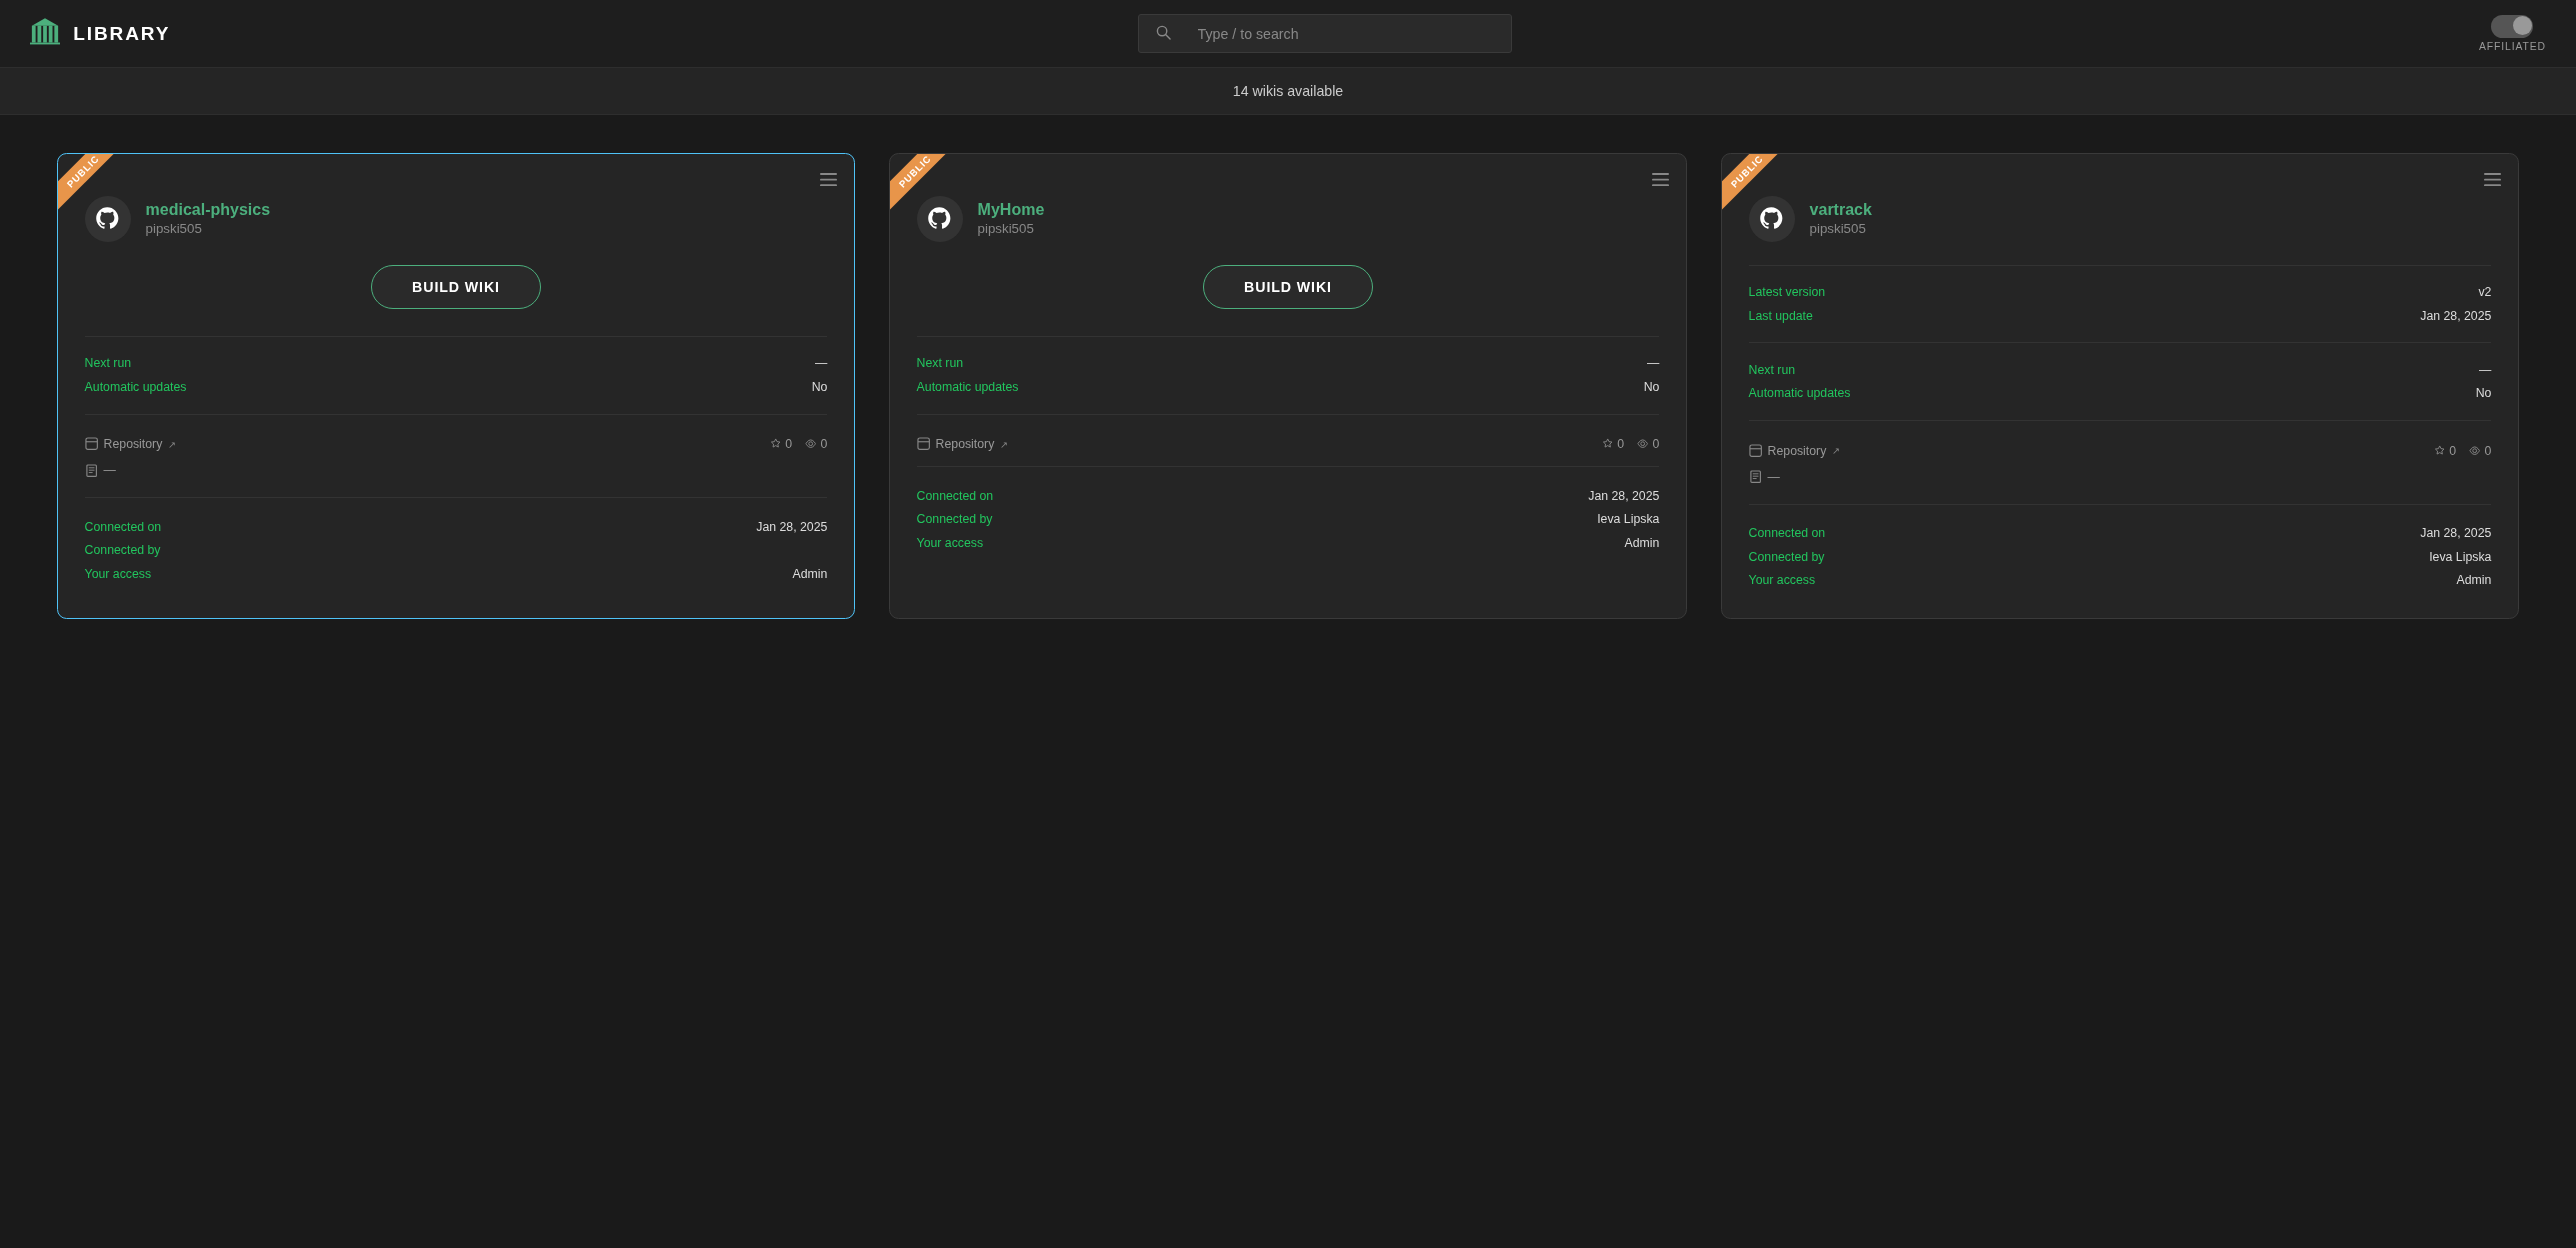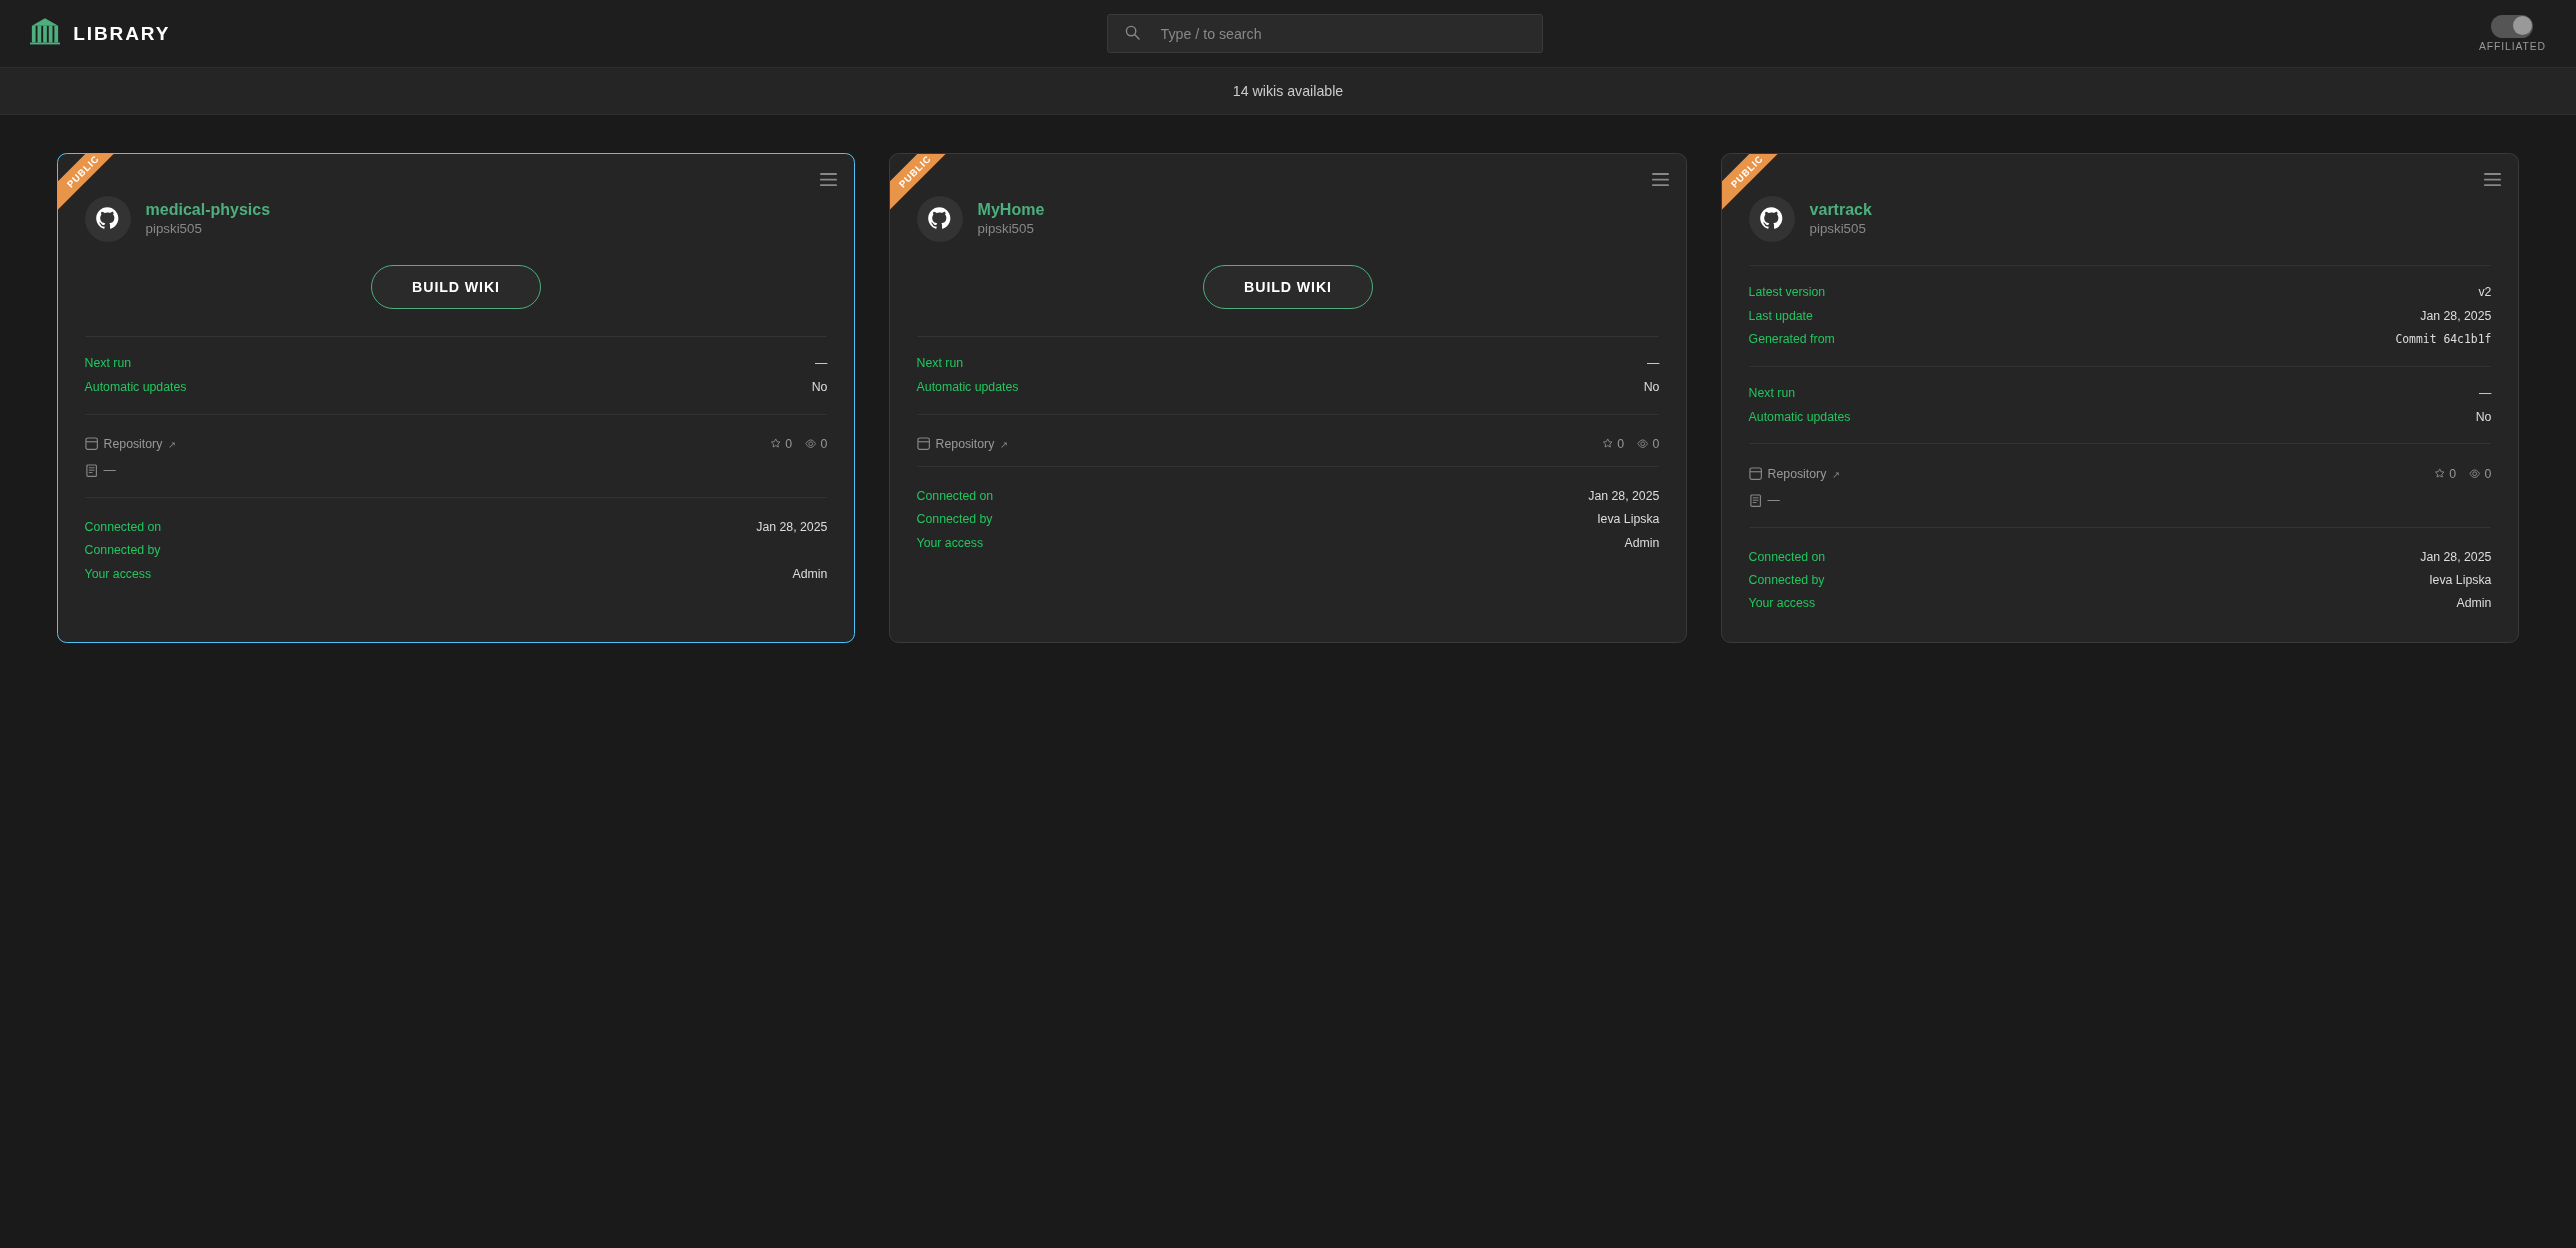--- a/index.html
+++ b/index.html
@@ -38,26 +38,26 @@
     .header-title {
       color: #ffffff;
       font-size: 19px;
       font-weight: 700;
       letter-spacing: 1.9px;
     }
 
     .search-bar {
       display: flex;
       align-items: center;
-      gap: 21px;
+      gap: 27px;
       background: #2a2a2a;
       border: 0.9px solid #3a3a3a;
       border-radius: 3px;
       padding: 9.5px 17px;
-      width: 436px;
+      width: 374px;
     }
 
     .search-icon-wrap {
       color: #888;
       font-size: 15px;
     }
 
     .search-input {
       background: transparent;
       border: none;
@@ -534,24 +534,20 @@
 
       <div class="info-section">
         <div class="info-row">
           <span class="info-label">Latest version</span>
           <span class="info-value">v2</span>
         </div>
         <div class="info-row">
           <span class="info-label">Last update</span>
           <span class="info-value">Jan 28, 2025</span>
         </div>
-        <div class="info-row">
-          <span class="info-label">Generated from</span>
-          <span class="info-value mono">Commit 64c1b1f</span>
-        </div>
       </div>
 
     <div class="info-section">
       <div class="info-row">
         <span class="info-label">Next run</span>
         <span class="info-value">—</span>
       </div>
       <div class="info-row">
         <span class="info-label">Automatic updates</span>
         <span class="info-value">No</span>

